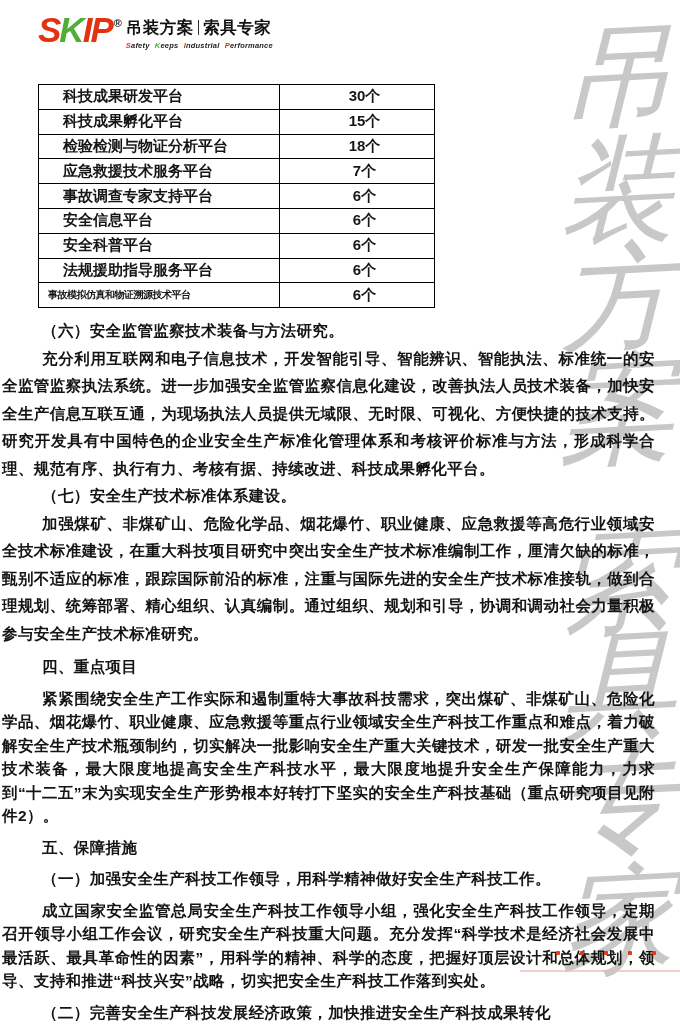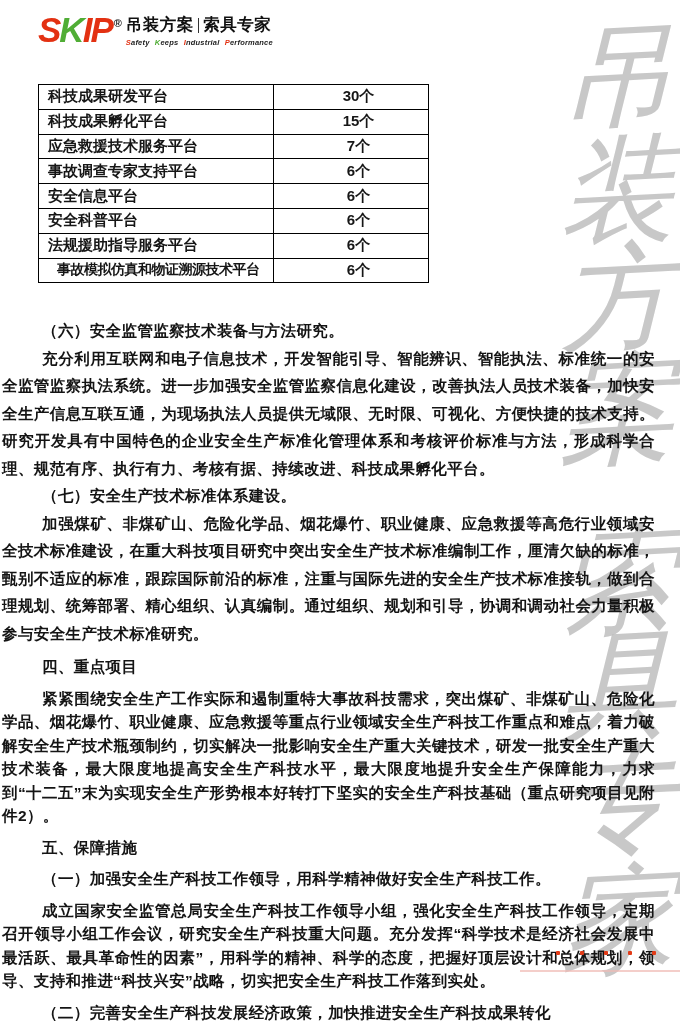--- a/index.html
+++ b/index.html
@@ -23,21 +23,21 @@
     color: #bfbfbf; opacity: 0.85;
     transform: skewY(-3deg);
     user-select: none;
   }
   .wm-0 { top: 16px; }  .wm-1 { top: 132px; } .wm-2 { top: 240px; } .wm-3 { top: 352px; }
   .wm-4 { top: 522px; } .wm-5 { top: 628px; } .wm-6 { top: 742px; } .wm-7 { top: 862px; }
 
   .layer { position: absolute; inset: 0; z-index: 1; }
 
   
-  .logo-wrap { position: absolute; left: 38px; top: 5px; display: flex; align-items: center; }
+  .logo-wrap { position: absolute; left: 38px; top: 5px; display: flex; align-items: flex-end; }
   .brand {
     font-size: 35px; font-weight: 900; font-style: italic;
     letter-spacing: -2px; line-height: 40px;
     font-family: "Liberation Sans", sans-serif;
   }
   .brand .l-red   { color: #e33112; }
   .brand .l-green { color: #50ad35; }
   .reg-mark { font-size: 11px; font-weight: 700; color: #222; position: relative; top: -2px; left: 2px; font-style: normal; }
   .logo-right { margin-left: 8px; padding-top: 7px; }
   .logo-title { display: flex; align-items: center; font-size: 16.5px; font-weight: 800; color: #111; letter-spacing: 0.5px; }
@@ -52,23 +52,23 @@
     position: absolute; left: 38px; top: 84px;
     border-collapse: collapse;
     font-size: 15px; font-weight: 700;
   }
   .platform-table td {
     border: 1.5px solid #000;
     height: 23.8px;
     padding: 0;
     vertical-align: middle;
   }
-  .platform-table td.c-label { width: 216px; padding-left: 9px; text-align: left; white-space: nowrap; }
+  .platform-table td.c-label { width: 216px; padding-left: 24px; text-align: left; white-space: nowrap; }
   .platform-table td.c-value { width: 139px; text-align: center; padding-left: 15px; }
-  .platform-table tr.tight td.c-label { padding-left: 18px; font-size: 14px; letter-spacing: -0.5px; }
+  .platform-table tr.tight td.c-label { padding-left: 9px; font-size: 10px; letter-spacing: -0.5px; }
 
   
   .doc {
     position: absolute; left: 2px; top: 317px; width: 653px;
     font-size: 15.5px; font-weight: 700;
     letter-spacing: 0.4px;
     color: #141414;
     text-align: justify;
   }
   .doc p { margin: 0; text-indent: 40px; }
@@ -119,20 +119,24 @@
     <tbody>
       <tr>
         <td class="c-label">科技成果研发平台</td>
         <td class="c-value">30个</td>
       </tr>
       <tr>
         <td class="c-label">科技成果孵化平台</td>
         <td class="c-value">15个</td>
       </tr>
       <tr>
+        <td class="c-label">检验检测与物证分析平台</td>
+        <td class="c-value">18个</td>
+      </tr>
+      <tr>
         <td class="c-label">应急救援技术服务平台</td>
         <td class="c-value">7个</td>
       </tr>
       <tr>
         <td class="c-label">事故调查专家支持平台</td>
         <td class="c-value">6个</td>
       </tr>
       <tr>
         <td class="c-label">安全信息平台</td>
         <td class="c-value">6个</td>

